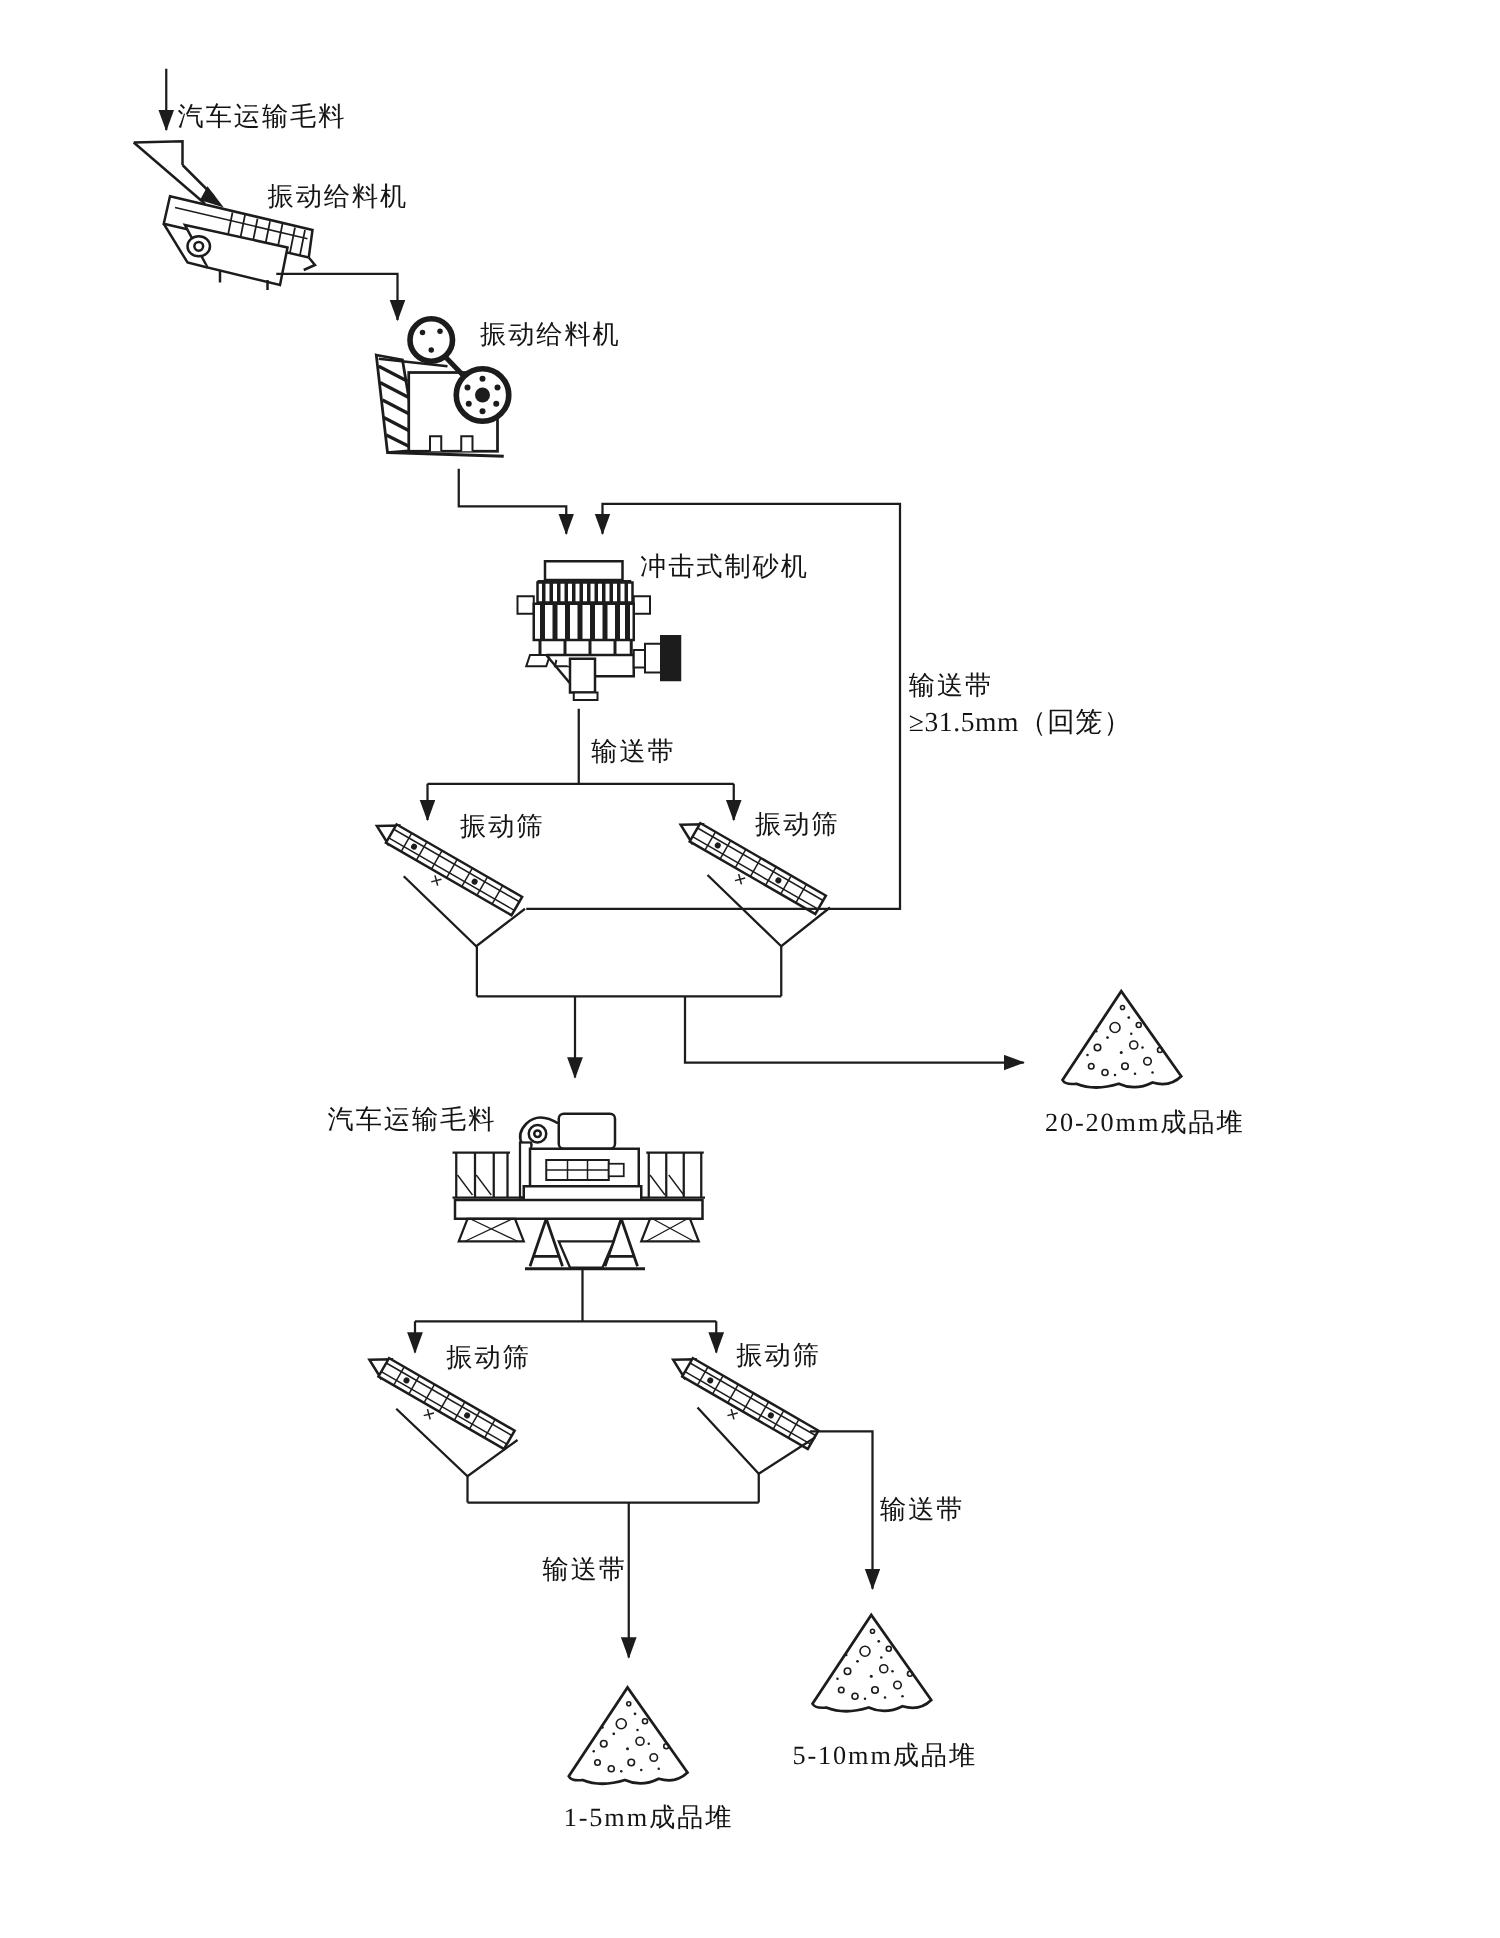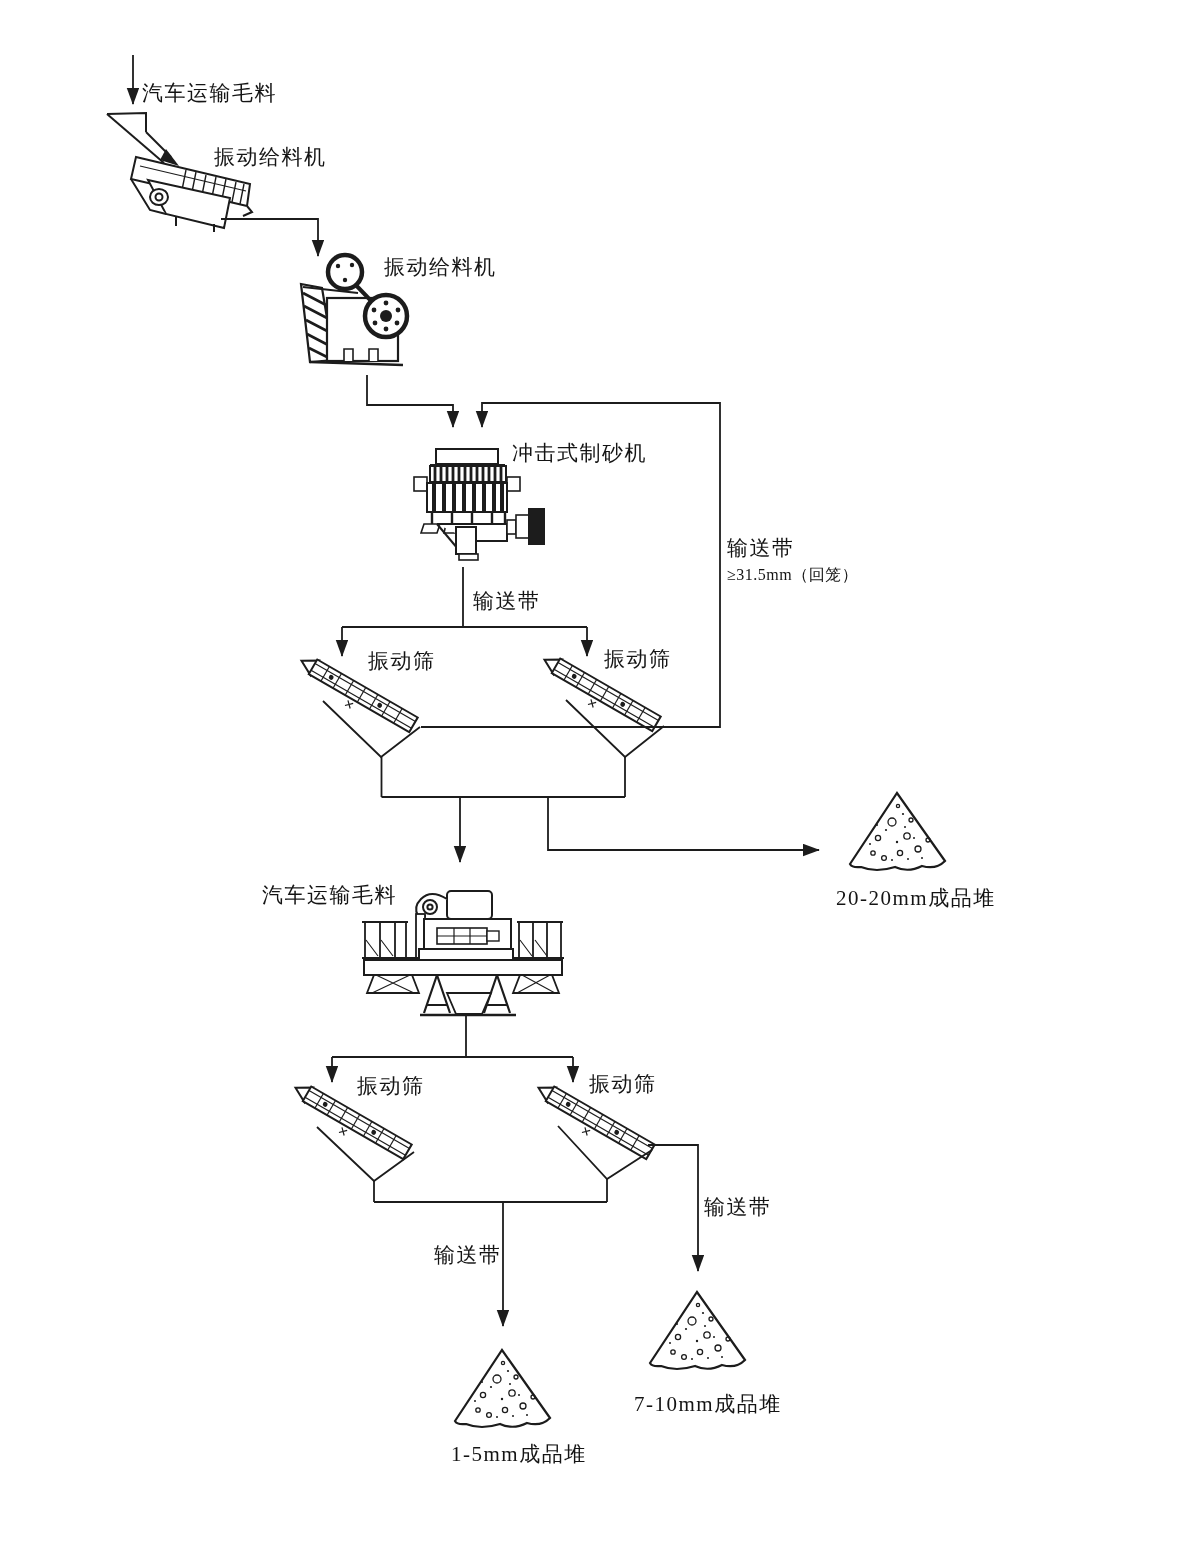--- a/index.html
+++ b/index.html
@@ -1,21 +1,21 @@
 <!DOCTYPE html>
 <html><head>
 <meta charset="utf-8">
 <style>
   html,body{margin:0;padding:0;background:#ffffff;}
   .canvas{position:relative;width:1200px;height:1550px;background:#ffffff;overflow:hidden;
           font-family:"Liberation Serif", serif;border-radius:19px;}
   .canvas svg{position:absolute;left:0;top:0;}
   .lbl{position:absolute;font-size:21px;line-height:1.1;color:#141414;letter-spacing:1.5px;
        white-space:nowrap;font-family:"Liberation Serif", serif;}
-  .lbl.small{font-size:16px;letter-spacing:0.5px;}
+  .lbl.small{font-size:22px;letter-spacing:0.5px;}
 </style>
 </head>
 <body>
 
 <div class="canvas">
 
 <svg width="1200" height="1550" viewBox="0 0 1200 1550">
   <defs>
     <marker id="arr" markerWidth="12" markerHeight="10" refX="9" refY="3.5" orient="auto">
       <path d="M0,0 L9.5,3.5 L0,7 Z" fill="#1c1c1c"></path>
@@ -202,16 +202,16 @@
 <div class="lbl" style="left:727px;top:537px">输送带</div>
 <div class="lbl small" style="left:727px;top:566px">≥31.5mm（回笼）</div>
 <div class="lbl" style="left:368px;top:650px">振动筛</div>
 <div class="lbl" style="left:604px;top:648px">振动筛</div>
 <div class="lbl" style="left:836px;top:887px">20-20mm成品堆</div>
 <div class="lbl" style="left:262px;top:884px">汽车运输毛料</div>
 <div class="lbl" style="left:357px;top:1075px">振动筛</div>
 <div class="lbl" style="left:589px;top:1073px">振动筛</div>
 <div class="lbl" style="left:704px;top:1196px">输送带</div>
 <div class="lbl" style="left:434px;top:1244px">输送带</div>
-<div class="lbl" style="left:634px;top:1393px">7-10mm成品堆</div>
+<div class="lbl" style="left:634px;top:1393px">5-10mm成品堆</div>
 <div class="lbl" style="left:451px;top:1443px">1-5mm成品堆</div>
 
 </div>
 
 </body></html>

